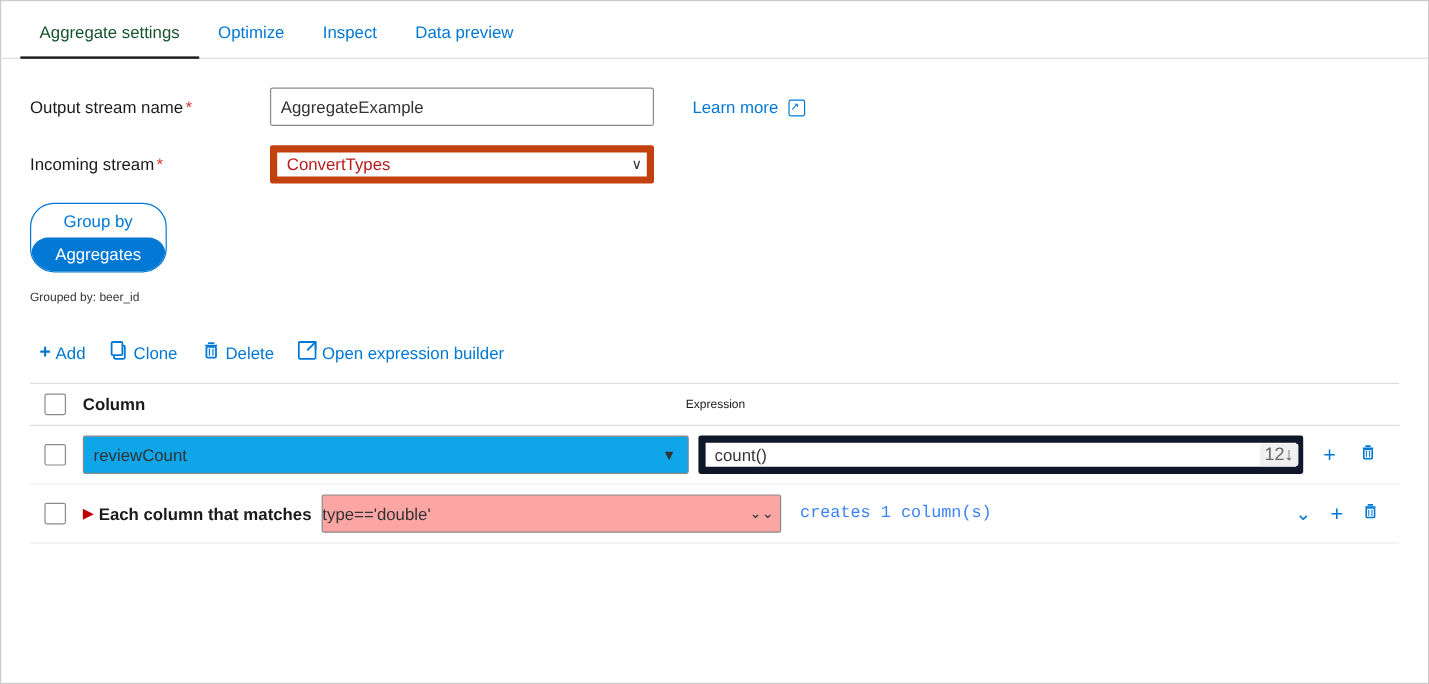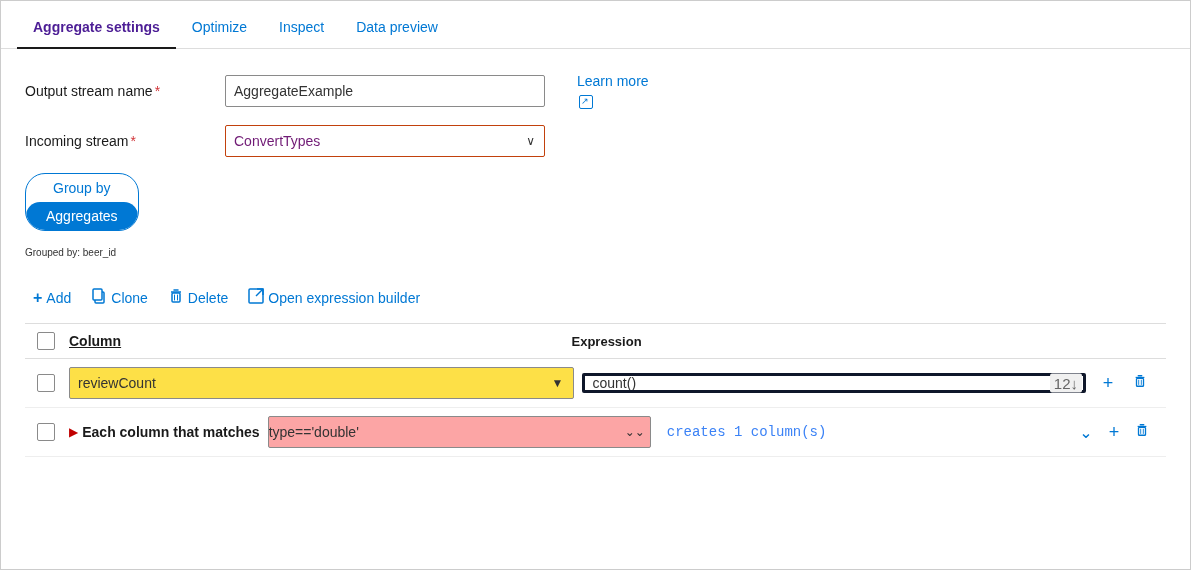--- a/index.html
+++ b/index.html
@@ -21,22 +21,22 @@
     }
     .tab {
       padding: 12px 16px;
       cursor: pointer;
       font-size: 14px;
       color: #0078d4;
       border-bottom: 2px solid transparent;
       margin-bottom: -1px;
     }
     .tab.active {
-      color: #4c1d95;
-      font-weight: 700;
+      color: #14532d;
+      font-weight: 400;
       border-bottom: 2px solid #1a1a1a;
     }
     .content {
       padding: 24px 24px;
     }
     .form-row {
       display: flex;
       align-items: center;
       margin-bottom: 16px;
     }
@@ -59,49 +59,48 @@
       color: #333;
       outline: none;
     }
     .form-select-wrapper {
       position: relative;
       width: 320px;
     }
     .form-select {
       width: 100%;
       height: 32px;
-      border: 1px solid #c2410c;
+      border: 6px solid #c2410c;
       border-radius: 2px;
       padding: 0 8px;
       font-size: 14px;
-      color: #701a75;
+      color: #b91c1c;
       appearance: none;
       background: #fff;
       cursor: pointer;
       outline: none;
     }
     .select-arrow {
       position: absolute;
       right: 10px;
       top: 50%;
       transform: translateY(-50%);
       pointer-events: none;
       font-size: 12px;
       color: #333;
     }
     .learn-more-link {
       margin-left: 32px;
       color: #0078d4;
       font-size: 14px;
       cursor: pointer;
       display: flex;
-      align-items: flex-start;
+      align-items: flex-end;
       gap: 6px;
       text-decoration: none;
-      flex-direction: column;
     }
     .external-icon {
       display: inline-block;
       width: 14px;
       height: 14px;
       border: 1.5px solid #0078d4;
       border-radius: 2px;
       position: relative;
       margin-left: 2px;
     }
@@ -170,26 +169,25 @@
       border-bottom: 1px solid #ddd;
       margin-top: 0;
     }
     .col-checkbox {
       width: 32px;
     }
     .col-column {
       flex: 1;
       font-weight: 700;
       font-size: 14px;
-      text-decoration: underline;
     }
     .col-expression {
       flex: 1;
-      font-weight: 700;
-      font-size: 13px;
+      font-weight: 400;
+      font-size: 10px;
     }
     .col-actions {
       width: 80px;
     }
     .table-row-item {
       display: flex;
       align-items: center;
       padding: 8px 12px;
       border-bottom: 1px solid #eee;
       min-height: 48px;
@@ -218,39 +216,39 @@
     }
     .col-name-select {
       width: 100%;
       height: 32px;
       border: 1px solid #8a8a8a;
       border-radius: 2px;
       padding: 0 28px 0 8px;
       font-size: 14px;
       color: #333;
       appearance: none;
-      background: #fde047;
+      background: #0ea5e9;
       cursor: pointer;
       outline: none;
     }
     .row-expression {
       flex: 1;
       display: flex;
       align-items: center;
       gap: 4px;
       padding-right: 8px;
     }
     .expression-input-wrapper {
       position: relative;
       flex: 1;
     }
     .expression-input {
       width: 100%;
-      height: 20px;
-      border: 3px solid #0f172a;
+      height: 32px;
+      border: 6px solid #0f172a;
       border-radius: 2px;
       padding: 0 32px 0 8px;
       font-size: 14px;
       color: #333;
       outline: none;
       background: #fff;
     }
     .expression-badge {
       position: absolute;
       right: 4px;

